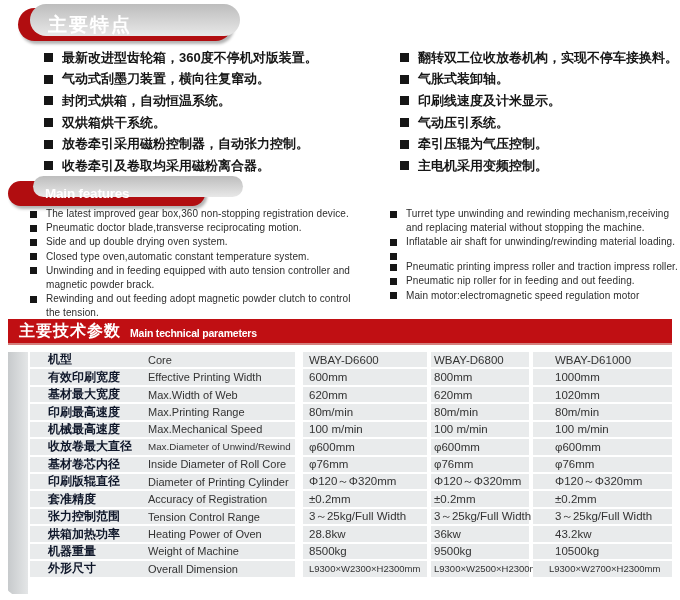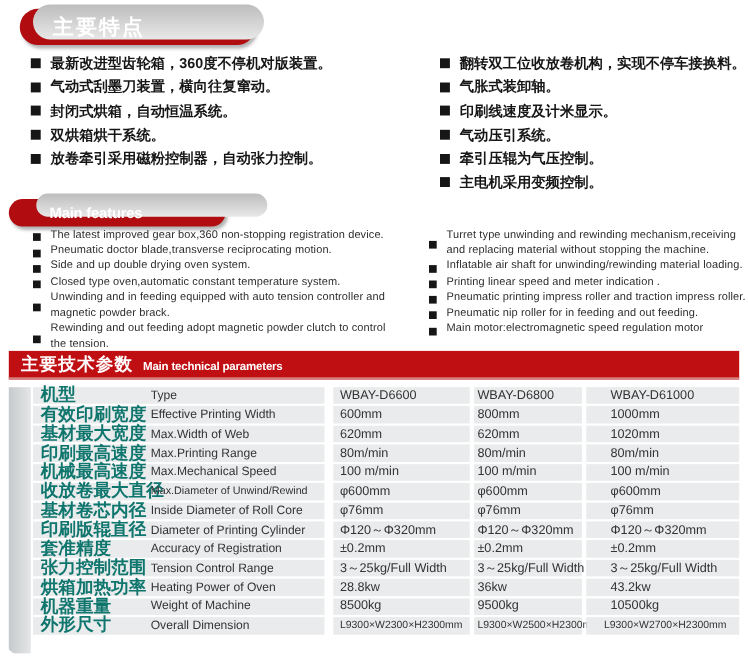--- a/index.html
+++ b/index.html
@@ -19,24 +19,24 @@
   .pill-en::before{left:25px;right:-38px;top:-5px;bottom:9px;border-radius:13px;}
   .pill-en .pill-text{position:absolute;left:37px;top:5px;font-size:13.5px;font-weight:bold;letter-spacing:-0.2px;}
 
   
   .feat{position:absolute;}
   .feat-item{display:flex;}
   .sq{flex:0 0 auto;background:#161616;}
   .feat-cn{top:47px;font-size:13px;font-weight:bold;color:#161616;}
   .feat-cn .feat-item{height:21.6px;align-items:center;}
   .feat-cn .sq{width:9px;height:9px;margin-right:9px;}
-  .feat-cn-left{left:28px;width:348px;}
+  .feat-cn-left{left:44px;width:348px;}
   .feat-cn-right{left:400px;width:278px;}
   .feat-en{top:207px;font-size:10px;line-height:14.2px;color:#2d2d2d;letter-spacing:0.1px;}
-  .feat-en .feat-item{align-items:center;}
+  .feat-en .feat-item{align-items:flex-start;}
   .feat-en .sq{width:7px;height:7px;margin:3.5px 9px 0 0;}
   .feat-en-left{left:30px;width:335px;}
   .feat-en-right{left:390px;width:290px;}
 
   
   .techbar{position:absolute;left:8px;top:319px;width:664px;height:26px;
         background:var(--red2,#c00f13);color:#fff;display:flex;align-items:center;
         padding-left:11px;box-sizing:border-box;border-bottom:2px solid #d4817e;}
   .techbar-cn{font-size:16px;font-weight:600;letter-spacing:1px;}
   .techbar-en{font-size:10.5px;font-weight:bold;margin-left:9px;margin-top:3px;letter-spacing:-0.2px;}
@@ -44,21 +44,21 @@
   
   .spec{position:absolute;left:8px;top:352px;width:664px;height:242px;}
   .spec-strip{position:absolute;left:0;top:0;width:20px;height:100%;
         background:linear-gradient(90deg,#c7cacc,#e4e6e7);}
   .spec-rows{position:absolute;left:22px;top:0;width:642px;height:100%;
         display:grid;grid-template-rows:repeat(14,1fr);row-gap:2px;}
   .spec-row{display:flex;min-height:0;}
   .cell{background:var(--rowbg,#e9ebec);white-space:nowrap;display:flex;align-items:center;
         box-sizing:border-box;font-size:11.5px;color:#333;overflow:visible;}
   .c-label{width:265px;margin-right:8px;}
-  .c-label .cn{flex:0 0 auto;width:100px;padding-left:7px;font-weight:bold;font-size:16px;color:#0f766e;}
+  .c-label .cn{flex:0 0 auto;width:100px;padding-left:18px;font-weight:bold;font-size:12px;color:#0f172a;}
   .c-label .en{font-size:11px;}
   .c-label .en.small{font-size:9.8px;}
   .c-d{padding-left:6px;text-align:center;}
   .c-d1{width:124px;margin-right:4px;}
   .c-d2{width:98px;margin-right:4px;padding-left:3px;}
   .c-d3{flex:1;padding-left:22px;}
   .c-d.tiny{font-size:9.5px;}
   .c-d3.tiny{padding-left:16px;}
 </style>
 </head>
@@ -84,20 +84,24 @@
         <span class="txt">封闭式烘箱，自动恒温系统。</span>
       </div>
       <div class="feat-item">
         <span class="sq"></span>
         <span class="txt">双烘箱烘干系统。</span>
       </div>
       <div class="feat-item">
         <span class="sq"></span>
         <span class="txt">放卷牵引采用磁粉控制器，自动张力控制。</span>
       </div>
+      <div class="feat-item">
+        <span class="sq"></span>
+        <span class="txt">收卷牵引及卷取均采用磁粉离合器。</span>
+      </div>
     </div>
   <div class="feat feat-cn feat-cn-right">
       <div class="feat-item">
         <span class="sq"></span>
         <span class="txt">翻转双工位收放卷机构，实现不停车接换料。</span>
       </div>
       <div class="feat-item">
         <span class="sq"></span>
         <span class="txt">气胀式装卸轴。</span>
       </div>
@@ -153,21 +157,20 @@
       <div class="feat-item">
         <span class="sq"></span>
         <span class="txt">Turret type unwinding and rewinding mechanism,receiving and replacing material without stopping the machine.</span>
       </div>
       <div class="feat-item">
         <span class="sq"></span>
         <span class="txt">Inflatable air shaft for unwinding/rewinding material loading.</span>
       </div>
       <div class="feat-item">
         <span class="sq"></span>
-        <span class="txt">Printing linear speed and meter indication .</span>
       </div>
       <div class="feat-item">
         <span class="sq"></span>
         <span class="txt">Pneumatic printing impress roller and traction impress roller.</span>
       </div>
       <div class="feat-item">
         <span class="sq"></span>
         <span class="txt">Pneumatic nip roller for in feeding and out feeding.</span>
       </div>
       <div class="feat-item">
@@ -180,21 +183,21 @@
     <span class="techbar-cn">主要技术参数</span>
     <span class="techbar-en">Main technical parameters</span>
   </div>
 
   <div class="spec">
     <div class="spec-strip"></div>
     <div class="spec-rows" id="spec-rows">
         <div class="spec-row">
           <div class="cell c-label">
             <span class="cn">机型</span>
-            <span class="en">Type</span>
+            <span class="en">Core</span>
           </div>
           <div class="cell c-d c-d1">WBAY-D6600</div>
           <div class="cell c-d c-d2">WBAY-D6800</div>
           <div class="cell c-d c-d3">WBAY-D61000</div>
         </div>
         <div class="spec-row">
           <div class="cell c-label">
             <span class="cn">有效印刷宽度</span>
             <span class="en">Effective Printing Width</span>
           </div>

